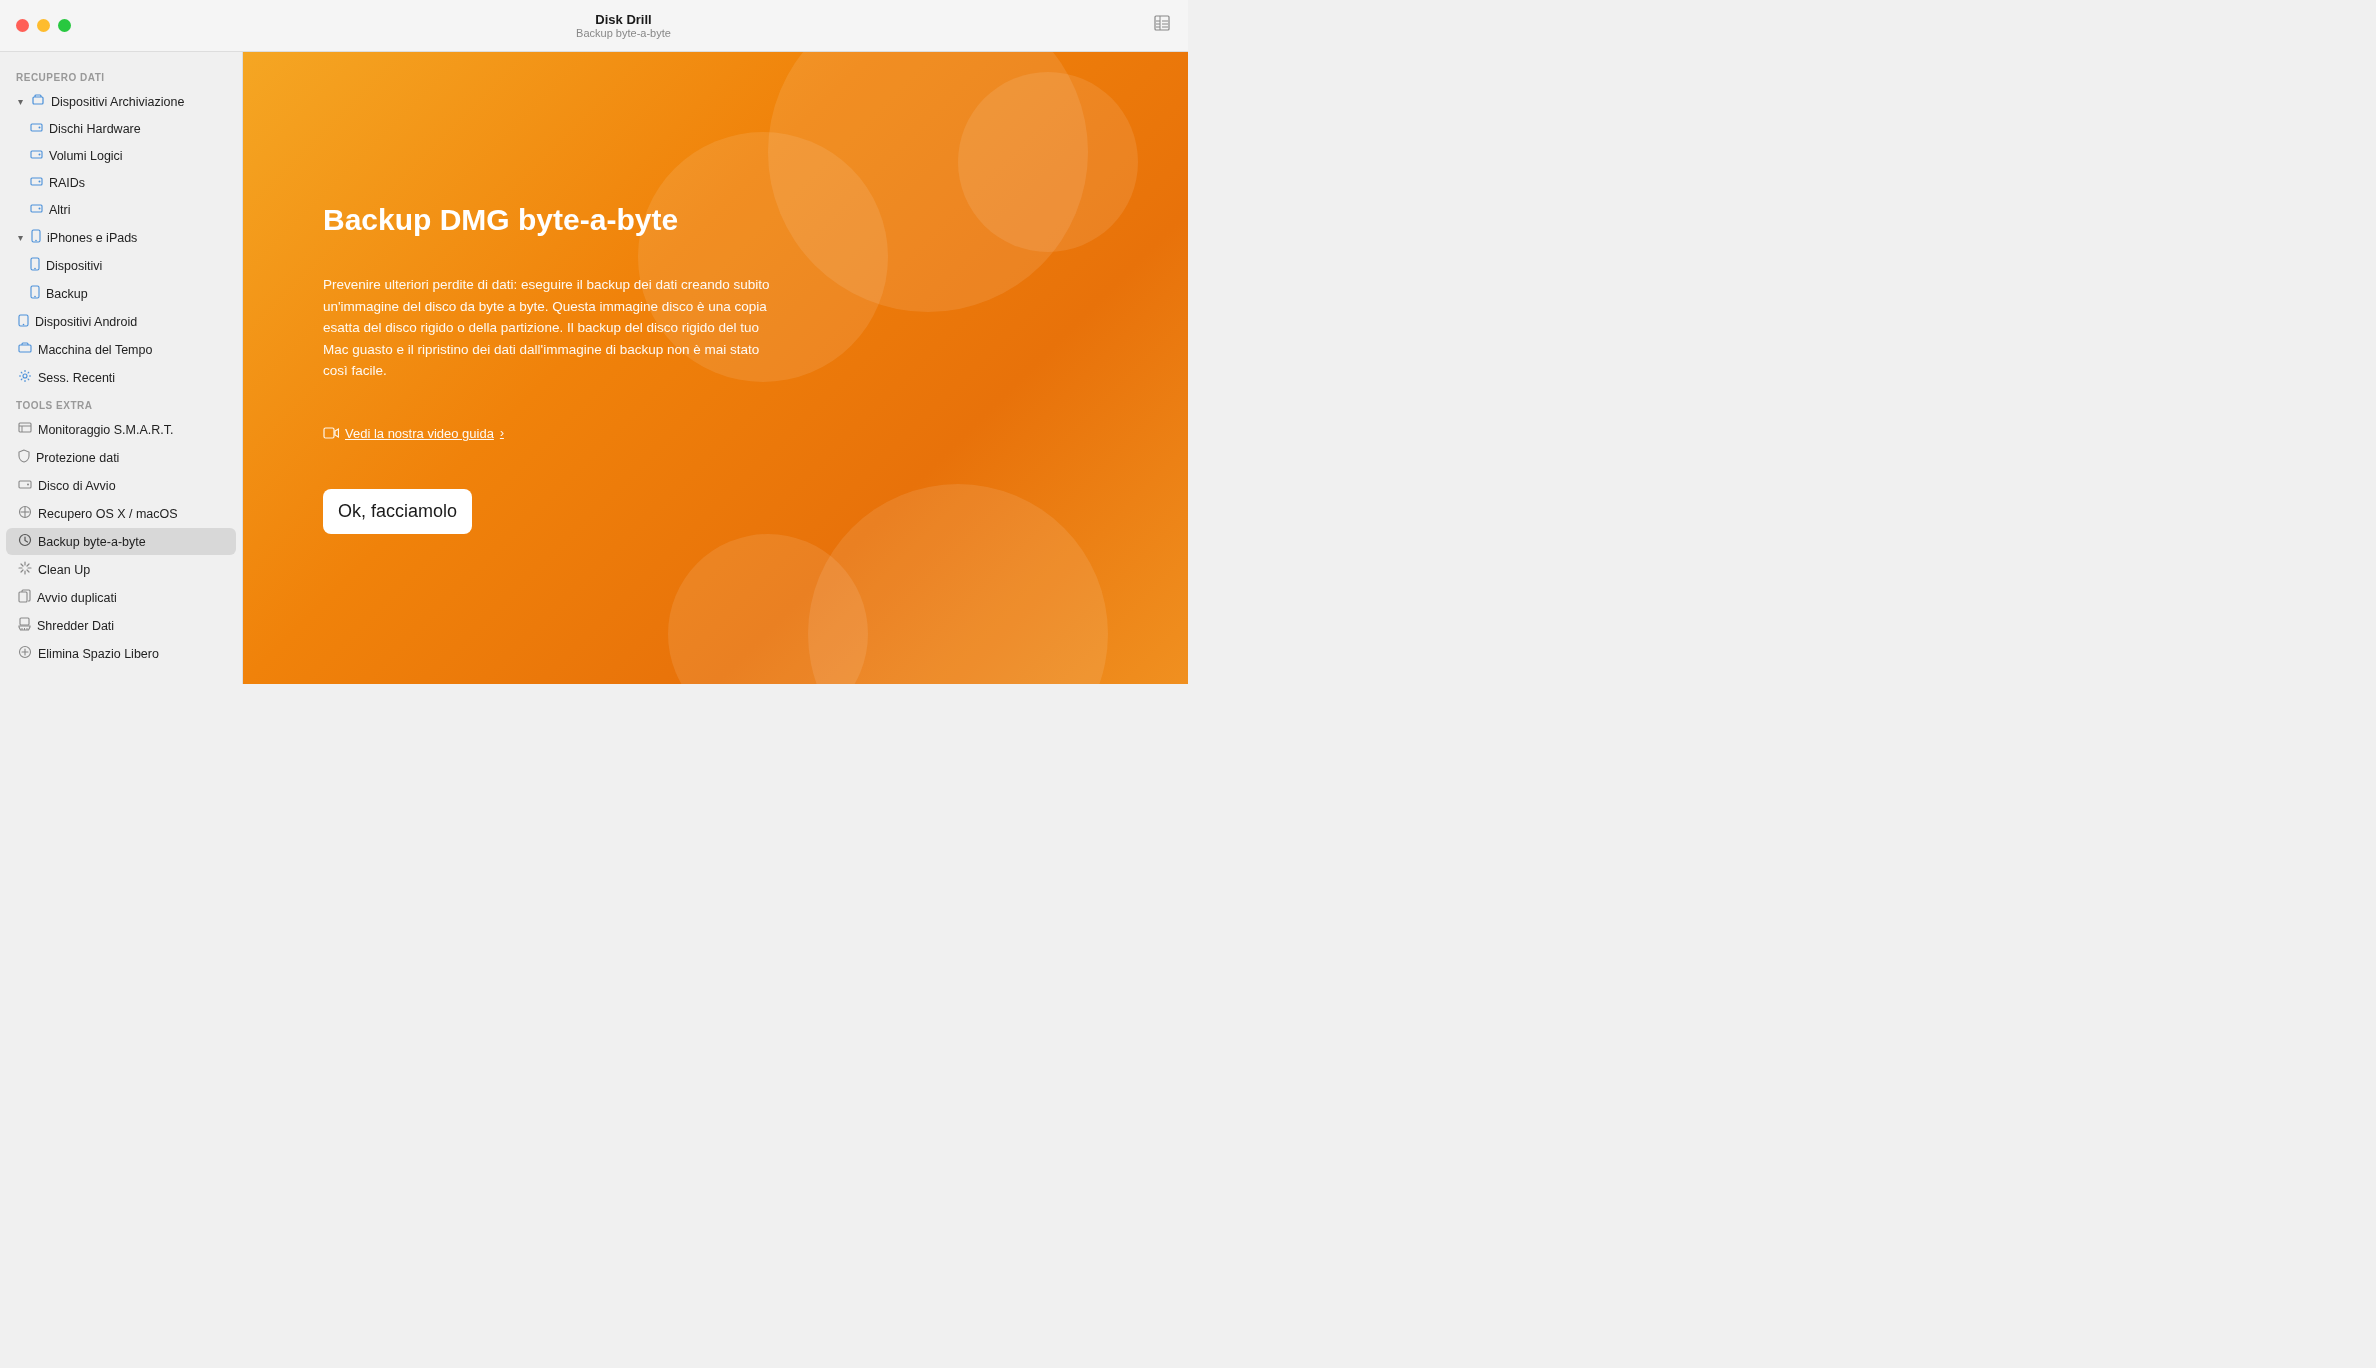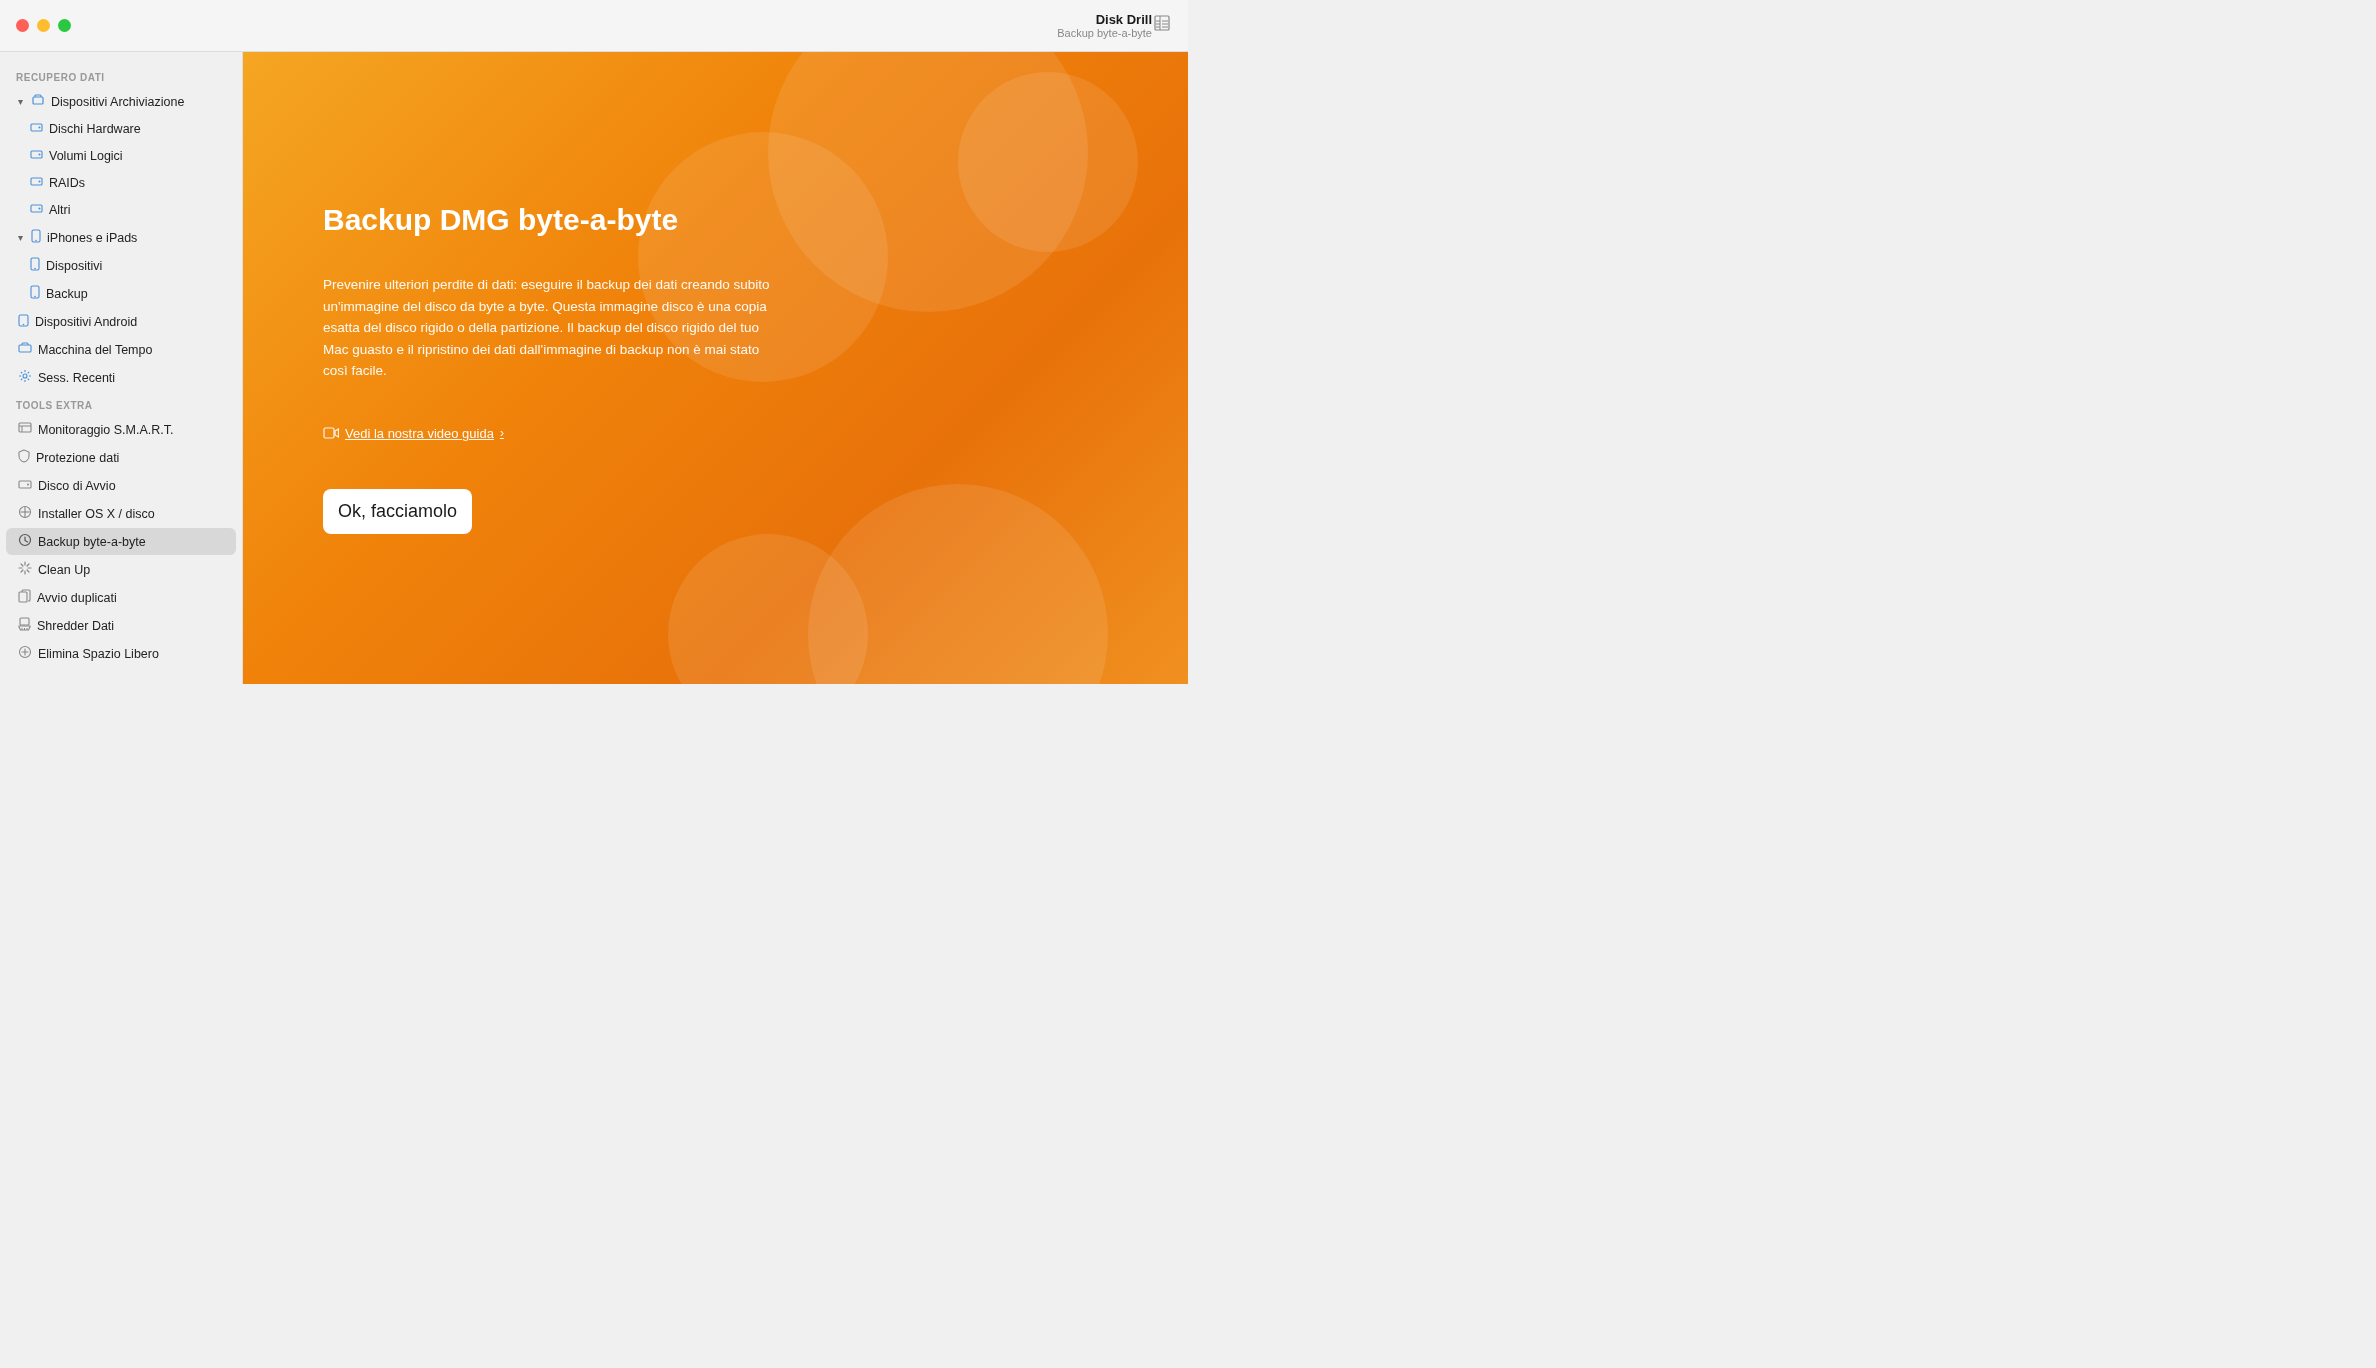--- a/index.html
+++ b/index.html
@@ -17,21 +17,21 @@
     }
     .traffic-lights { display: flex; gap: 8px; margin-right: 16px; }
     .tl { width: 13px; height: 13px; border-radius: 50%; }
     .tl-red { background: #ff5f57; }
     .tl-yellow { background: #febc2e; }
     .tl-green { background: #28c840; }
     .titlebar-center {
       flex: 1;
       display: flex;
       flex-direction: column;
-      align-items: flex-end;
+      align-items: center;
       padding-left: 8px;
     }
     .titlebar-title { font-size: 13px; font-weight: 600; color: #1a1a1a; }
     .titlebar-subtitle { font-size: 11px; color: #888; }
     .titlebar-book { margin-left: auto; font-size: 18px; color: #888; cursor: pointer; }
 
     
     .main-layout {
       display: flex;
       flex: 1;
@@ -303,21 +303,21 @@
     </div>
 
     <div class="sidebar-item">
       <span class="sidebar-icon">
         <svg width="14" height="14" viewBox="0 0 14 14" fill="none">
             <circle cx="7" cy="7" r="5.5" stroke="#888" stroke-width="1.1" fill="none"></circle>
             <line x1="2.5" y1="7" x2="11.5" y2="7" stroke="#888" stroke-width="1.1"></line>
             <line x1="7" y1="1.5" x2="7" y2="12.5" stroke="#888" stroke-width="1.1"></line>
           </svg>
       </span>
-      <span>Installer OS X / disco</span>
+      <span>Recupero OS X / macOS</span>
     </div>
 
     <div class="sidebar-item active">
       <span class="sidebar-icon">
         <svg width="14" height="14" viewBox="0 0 14 14" fill="none">
             <circle cx="7" cy="7" r="5.5" stroke="#555" stroke-width="1.2" fill="none"></circle>
             <path d="M7 4v3.5l2.5 1.5" stroke="#555" stroke-width="1.2" stroke-linecap="round"></path>
           </svg>
       </span>
       <span>Backup byte-a-byte</span>

